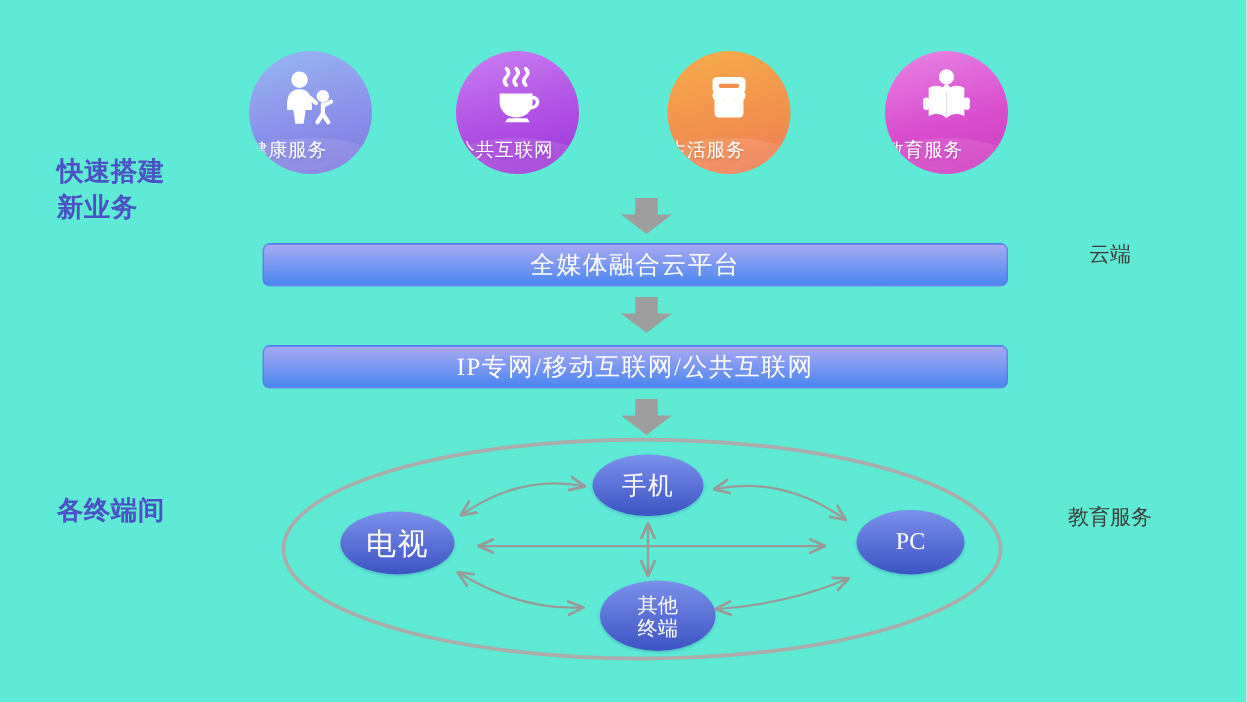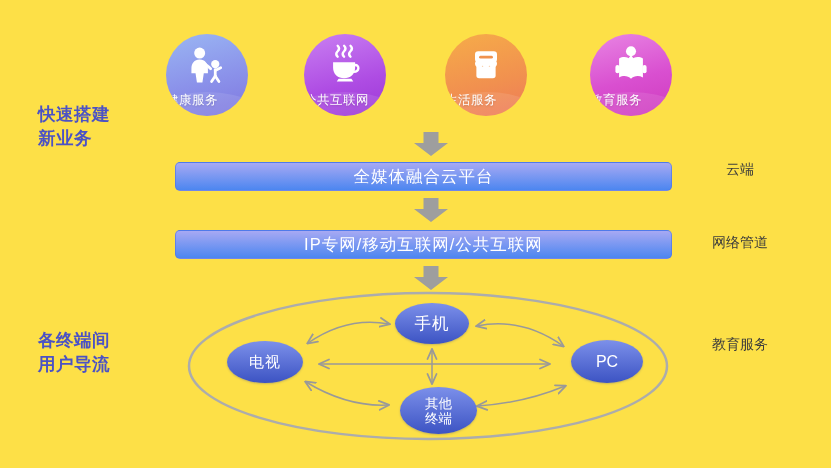--- a/index.html
+++ b/index.html
@@ -1,18 +1,18 @@
 <!DOCTYPE html>
 <html><head>
 <meta charset="utf-8">
 <style>
   html,body{margin:0;padding:0;background:#fff;}
   .canvas{
-    position:relative;width:831px;height:468px;background:#fde047;
-    font-family:Liberation Sans, sans-serif;overflow:hidden;
+    position:relative;width:831px;height:468px;background:#5eead4;
+    font-family:Liberation Serif, serif;overflow:hidden;
   }
   
   .side-heading{
     position:absolute;left:38px;color:#4B52C5;font-size:17.5px;font-weight:bold;
     line-height:24px;letter-spacing:0.5px;
   }
   .side-heading.top{top:102px;}
   .side-heading.bottom{top:328px;text-align:center;}
   
   .service{position:absolute;top:34px;width:82px;height:82px;border-radius:50%;overflow:hidden;}
@@ -46,36 +46,35 @@
   .right-label.cloud{top:161px;} .right-label.network{top:234px;} .right-label.terminal{top:336px;}
   
   .diagram-svg{position:absolute;left:0;top:0;width:831px;height:468px;}
   
   .node{
     position:absolute;border-radius:50%;display:flex;align-items:center;justify-content:center;
     background:linear-gradient(180deg,#7C90EA 0%,#3C53C3 100%);
     color:#fff;text-align:left;box-shadow:0 1px 2px rgba(40,60,150,0.25);
   }
   .node.phone{left:395px;top:303px;width:74px;height:41px;font-size:16.5px;letter-spacing:1px;}
-  .node.tv{left:227px;top:341px;width:76px;height:42px;font-size:15px;letter-spacing:1px;}
+  .node.tv{left:227px;top:341px;width:76px;height:42px;font-size:20px;letter-spacing:1px;}
   .node.pc{left:571px;top:340px;width:72px;height:43px;font-size:16px;}
   .node.other{left:400px;top:387px;width:77px;height:47px;font-size:13.5px;line-height:15px;}
 </style>
 </head>
 <body>
 
 <div class="canvas">
 
   <div class="side-heading top">
     <div>快速搭建</div>
     <div>新业务</div>
   </div>
   <div class="side-heading bottom">
     <div>各终端间</div>
-    <div>用户导流</div>
   </div>
 
   <div class="service health">
     <span class="icon">
       <svg width="44" height="44" viewBox="0 0 48 48">
         <g fill="#fff">
           <circle cx="16" cy="11" r="6"></circle>
           <path d="M16 18 c-6 0 -9 4.5 -9 10 v5 h4.5 l1.5 10 h6 l1.5 -10 h4.5 v-5 c0 -5.5 -3 -10 -9 -10 z"></path>
           <circle cx="33" cy="23" r="4.5"></circle>
         </g>
@@ -154,21 +153,20 @@
   <span class="down-arrow a3">
     <svg width="34" height="24" viewBox="0 0 34 24">
         <polygon points="9.5,0 24.5,0 24.5,11 34,11 17,24 0,11 9.5,11" fill="#9E9E9E"></polygon>
       </svg>
   </span>
 
   <div class="bar cloud">全媒体融合云平台</div>
   <div class="bar network">IP专网/移动互联网/公共互联网</div>
 
   <div class="right-label cloud">云端</div>
-  <div class="right-label network">网络管道</div>
   <div class="right-label terminal">教育服务</div>
 
   <svg class="diagram-svg" viewBox="0 0 831 468">
     <defs>
       <marker id="ah" viewBox="0 0 10 10" refX="8.5" refY="5" markerWidth="7.5" markerHeight="7.5" orient="auto-start-reverse">
         <path d="M0.5,1 L9.5,5 L0.5,9" fill="none" stroke="#999" stroke-width="1.6" stroke-linecap="round" stroke-linejoin="round"></path>
       </marker>
     </defs>
     <ellipse cx="428" cy="366" rx="239" ry="73" fill="none" stroke="#ACACAC" stroke-width="2.5"></ellipse>
     <g stroke="#999" stroke-width="1.5" fill="none" marker-start="url(#ah)" marker-end="url(#ah)">

